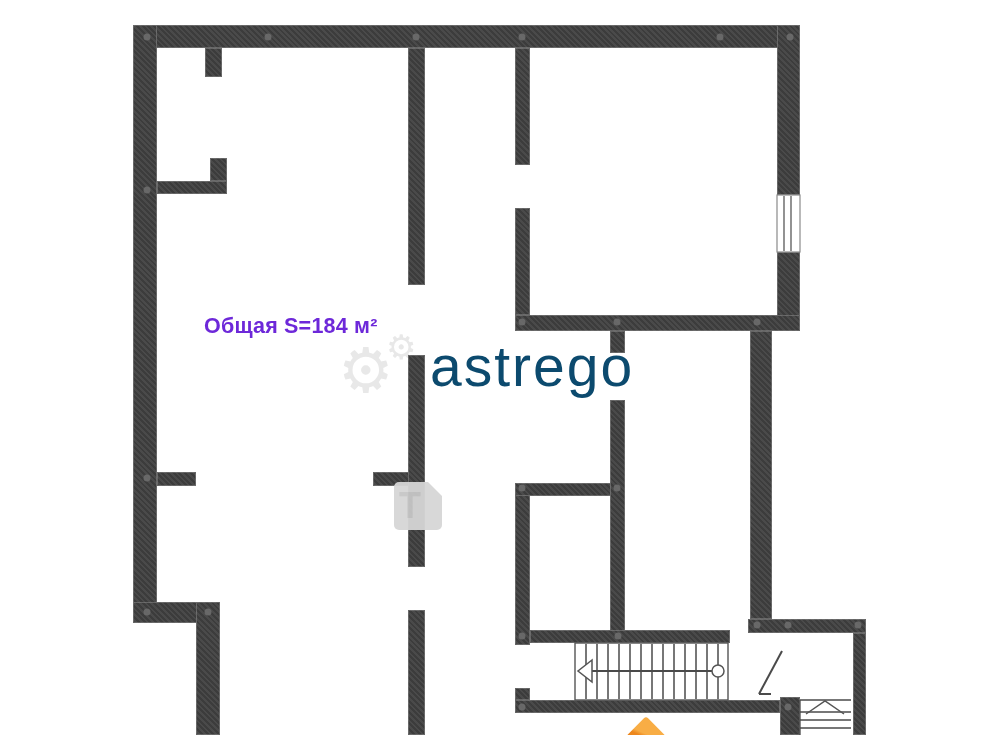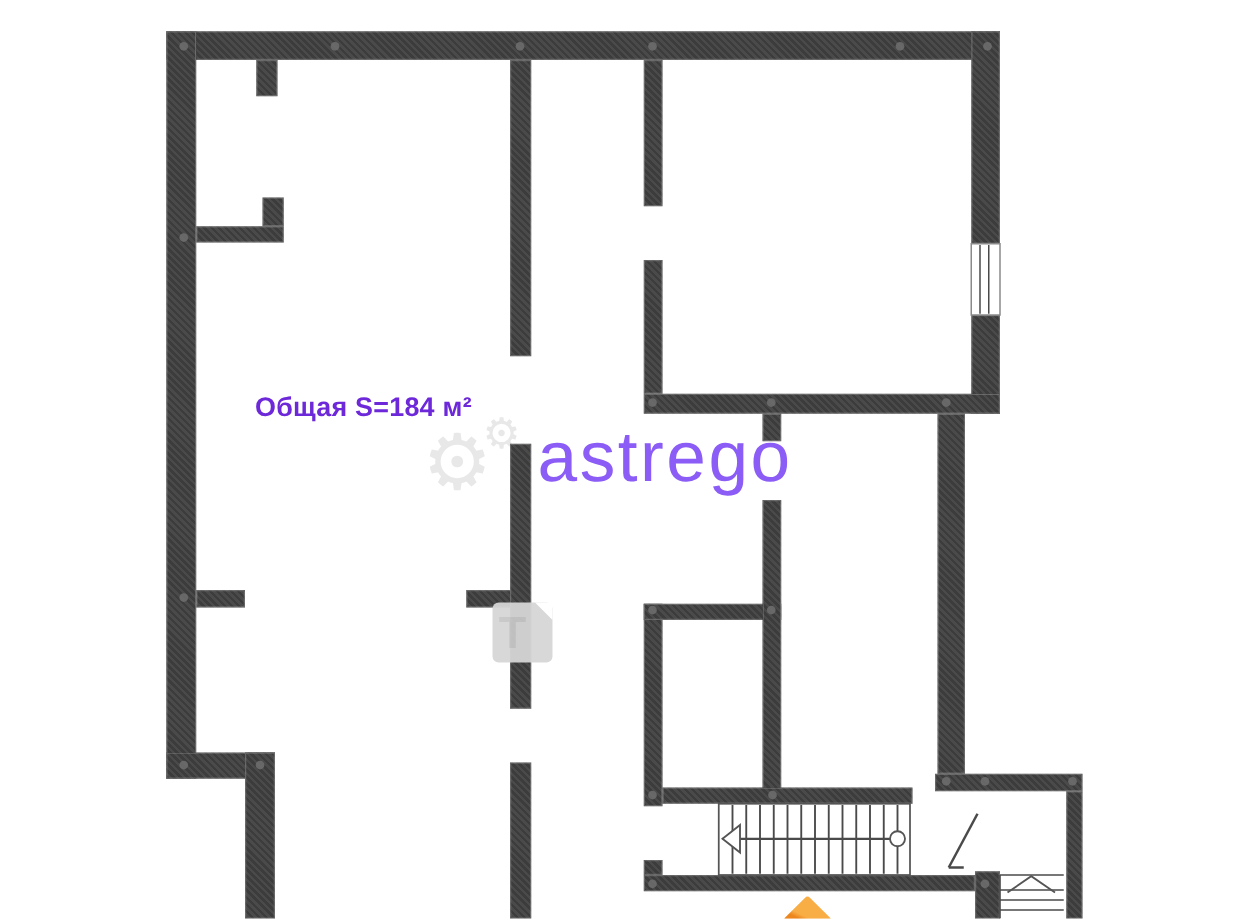--- a/index.html
+++ b/index.html
@@ -21,21 +21,21 @@
   }
   svg.overlay{position:absolute;left:0;top:0;z-index:4;}
   
   .area-label{
     position:absolute;left:204px;top:314px;z-index:5;
     font-size:21.5px;font-weight:600;color:#6d28d9;letter-spacing:.2px;
   }
   
   .wm-astrego{
     position:absolute;left:430px;top:333px;z-index:1;
-    font-size:57px;font-weight:500;color:#8b5cf6;letter-spacing:2px;
+    font-size:57px;font-weight:500;color:#0c4a6e;letter-spacing:2px;
   }
   .gear{position:absolute;z-index:1;color:#e8e8e8;line-height:1;}
   .gear-large{left:338px;top:340px;font-size:62px;}
   .gear-small{left:386px;top:330px;font-size:34px;}
   .wm-goroda{
     position:absolute;left:460px;top:480px;z-index:1;
     font-size:37px;font-weight:400;color:#e5e5e5;letter-spacing:6px;
   }
   .wm-logo{
     position:absolute;left:394px;top:482px;width:48px;height:48px;z-index:5;

